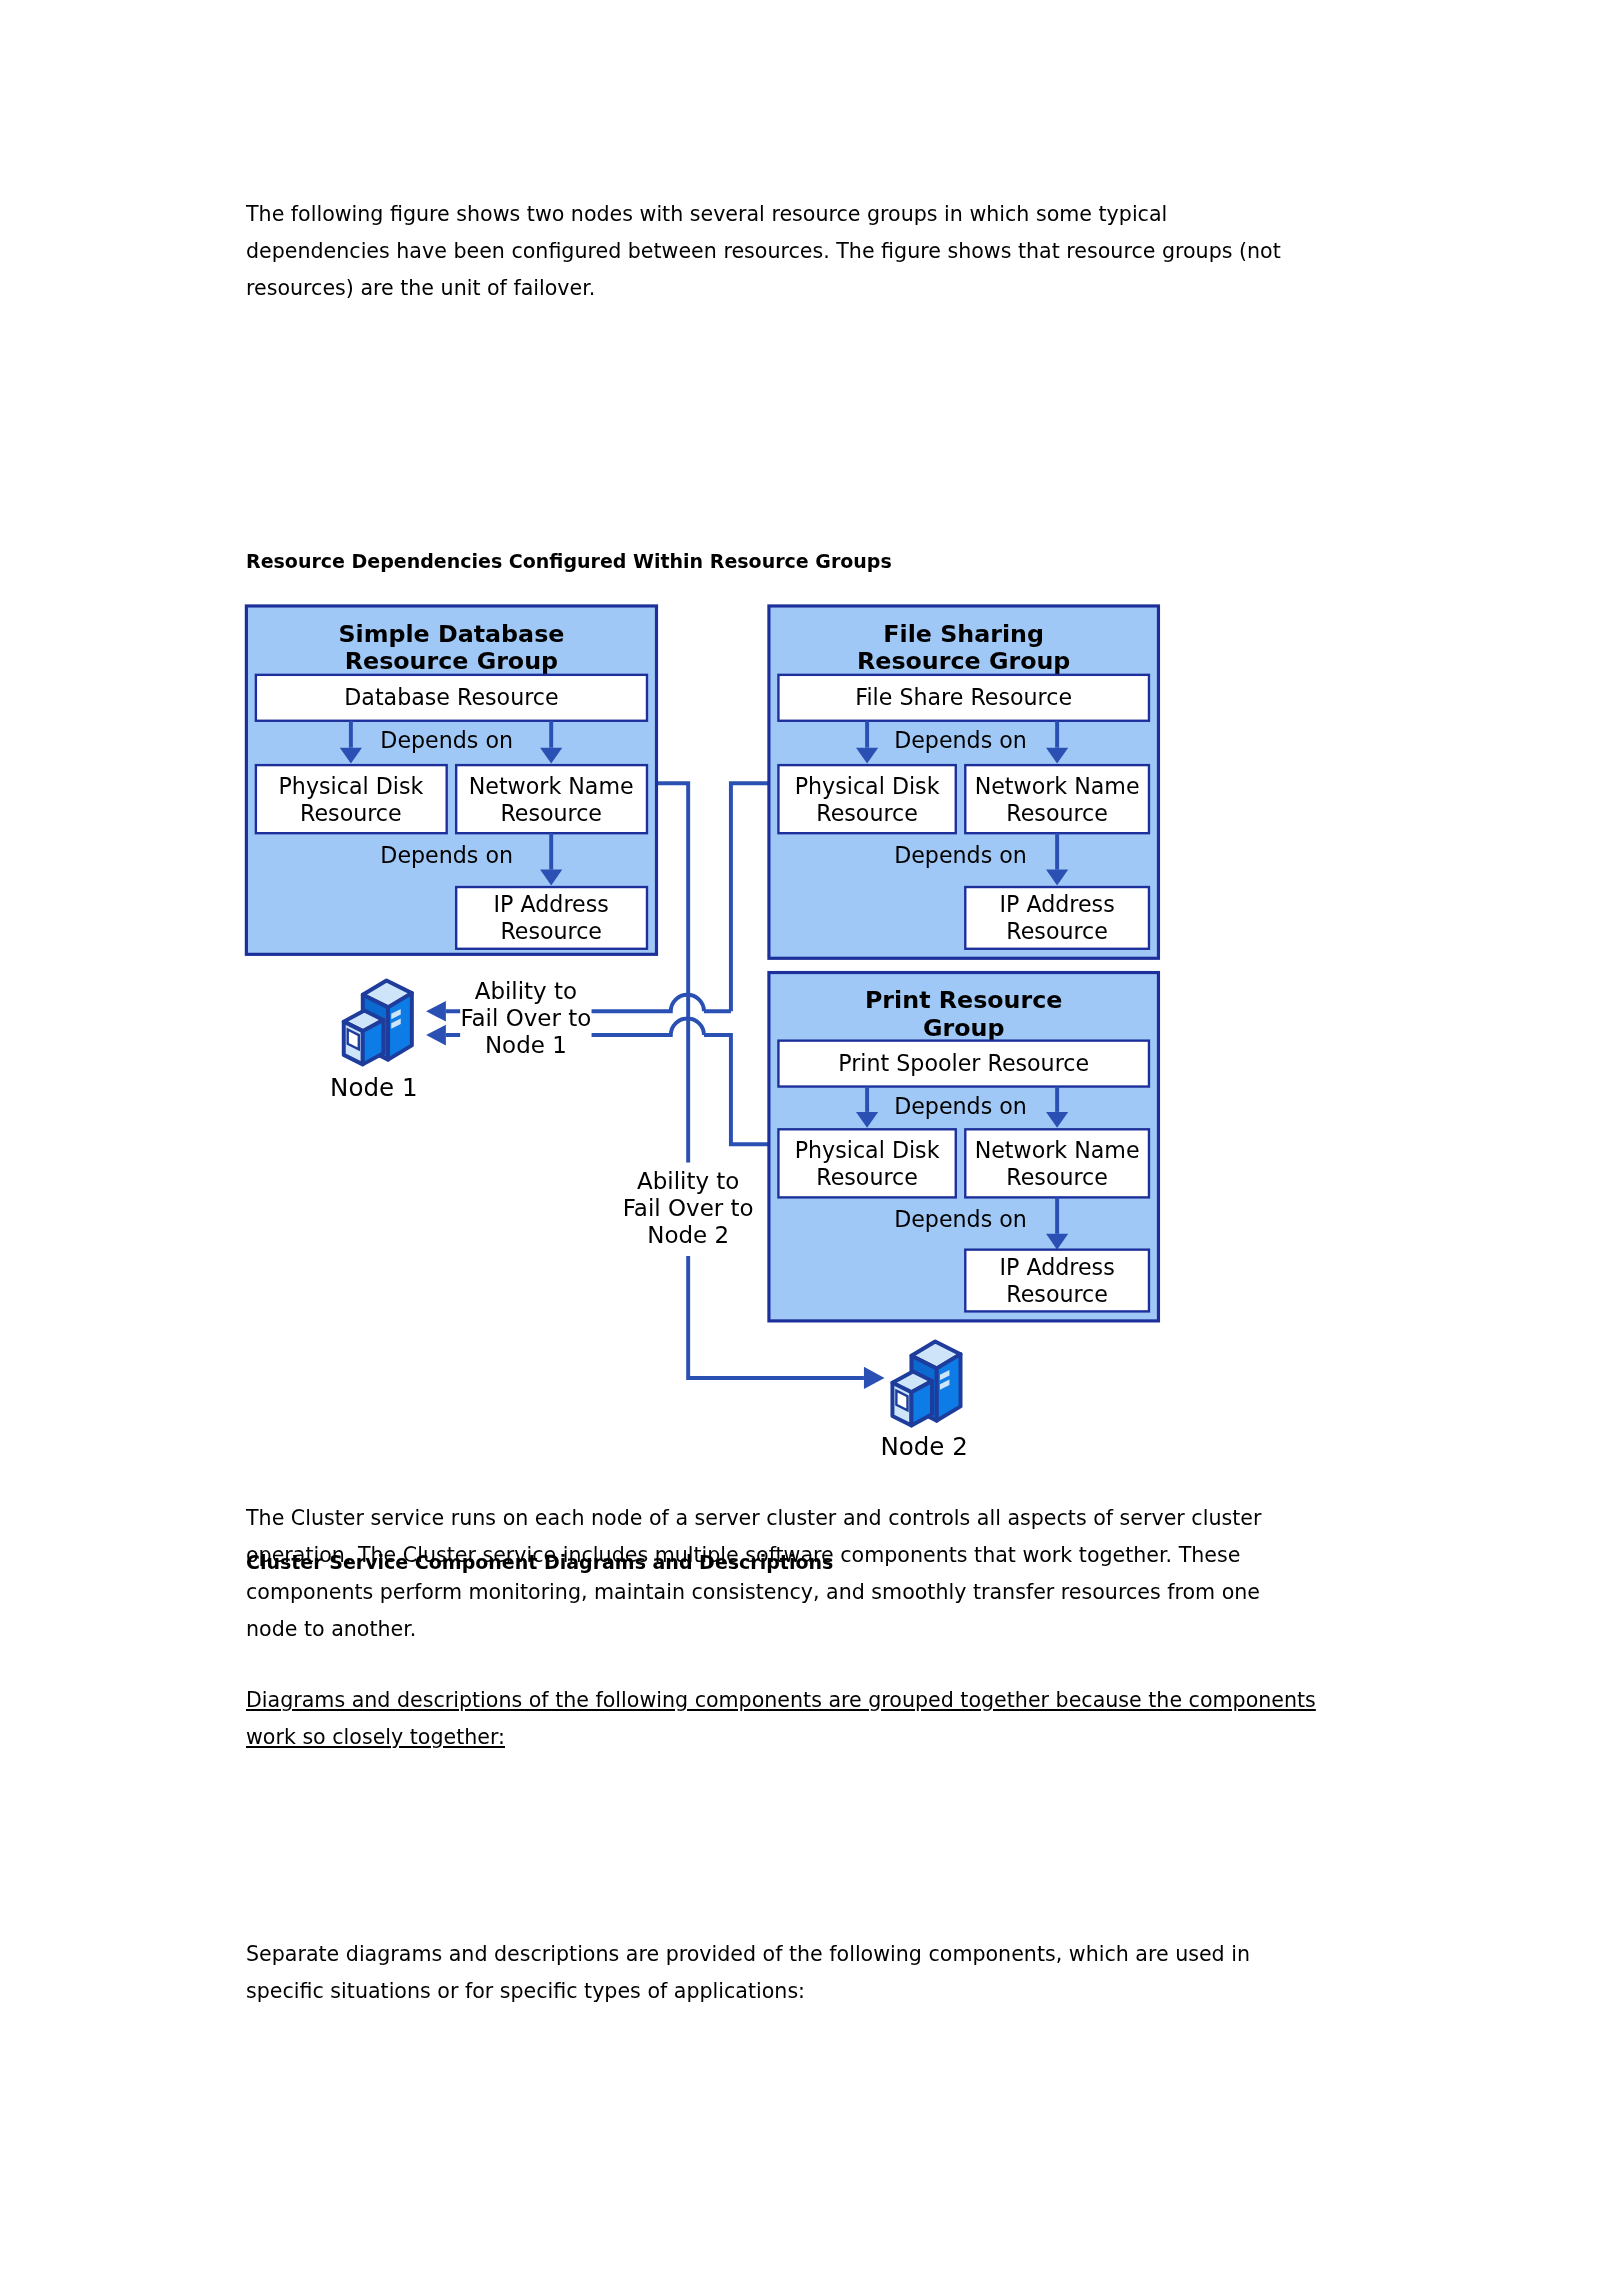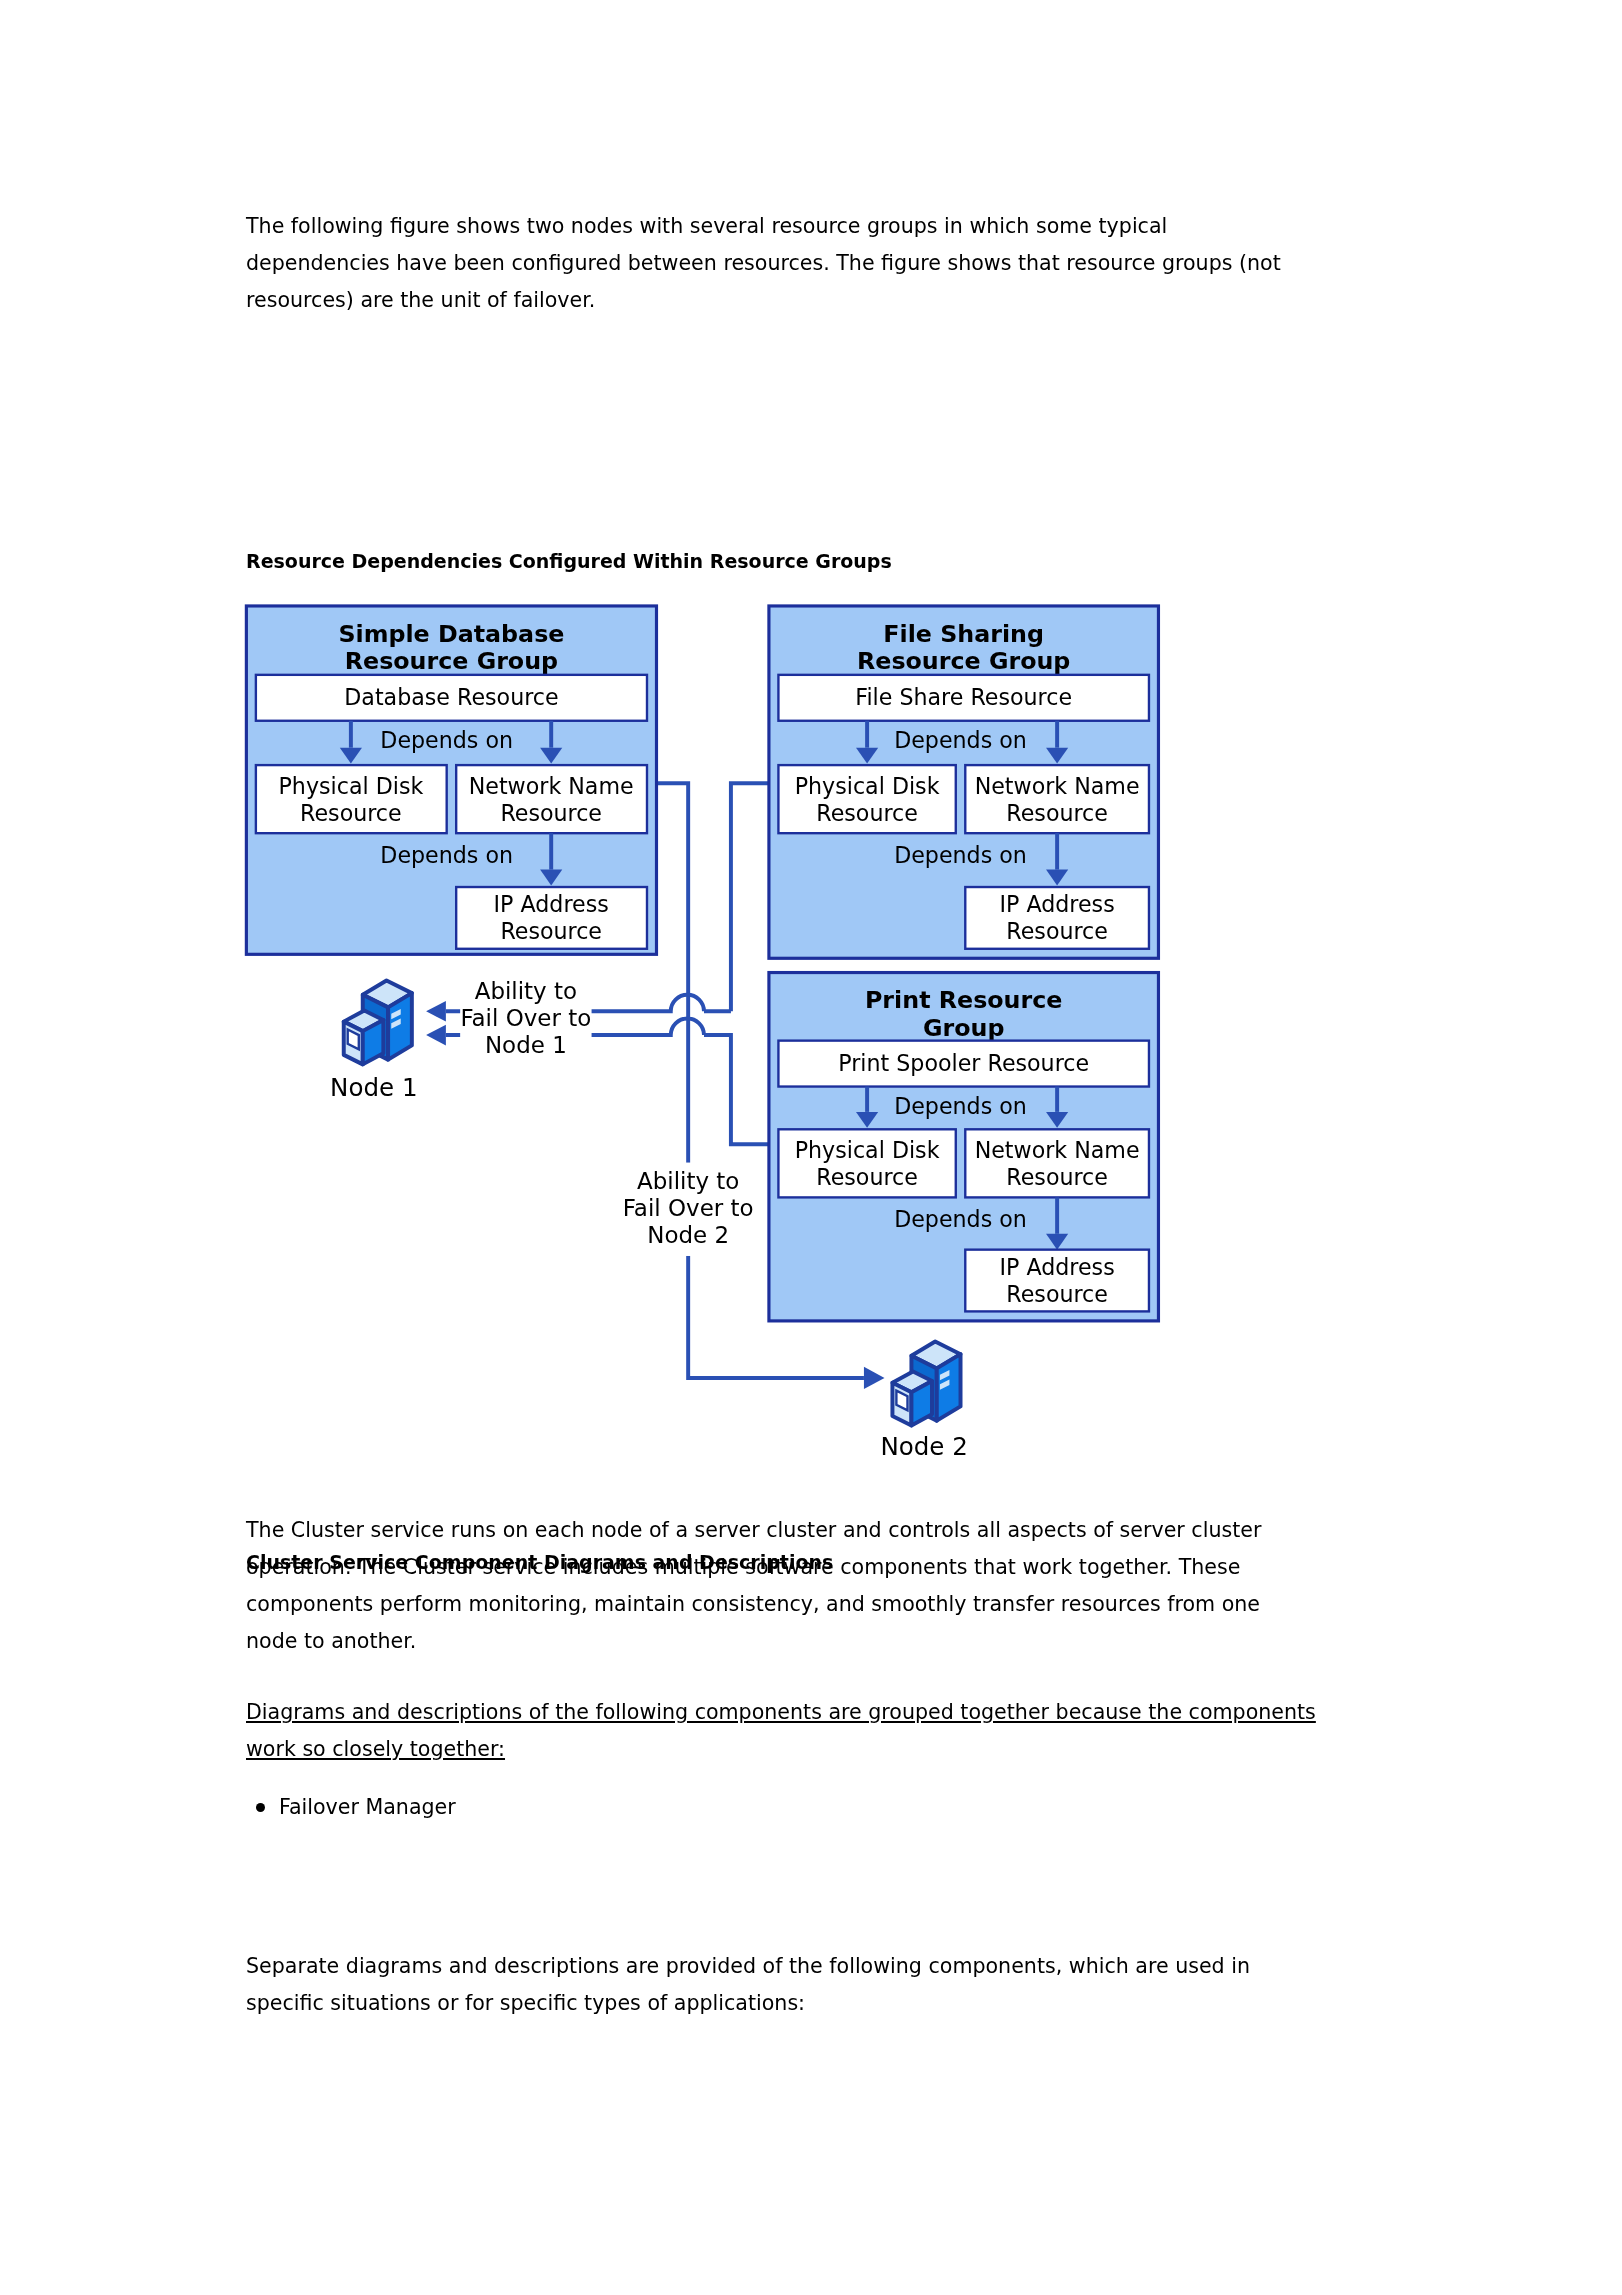--- a/index.html
+++ b/index.html
@@ -1,20 +1,20 @@
 <!DOCTYPE html>
 <html style="font-size:12.7px"><head>
 <meta charset="utf-8">
 <style>
   html,body{margin:0;padding:0;}
   body{
     width:1622px;height:2295px;background:#ffffff;position:relative;overflow:hidden;
     font-family:"DejaVu Sans","Liberation Sans",sans-serif;color:#000;
   }
-  .tblock{position:absolute;left:246px;width:1188px;font-size:20.6px;line-height:37px;white-space:pre-line;margin-top:12px;}
+  .tblock{position:absolute;left:246px;width:1188px;font-size:20.6px;line-height:37px;white-space:pre-line;}
   .hblock{position:absolute;left:246px;width:1188px;font-size:19px;line-height:28.5px;font-weight:bold;}
   #para-intro{top:196px;}
   #heading-figure{top:547px;}
   #diagram-svg{position:absolute;left:238px;top:602px;}
   #heading-section{top:1548px;}
   #para-section{top:1500px;}
   #para-grouped{top:1682px;text-decoration:underline;}
   #bullet-list{position:absolute;left:246px;top:1789px;width:1188px;margin:0;padding:0;list-style:none;font-size:20.6px;line-height:37px;}
   #bullet-list li{position:relative;padding-left:33px;margin-bottom:15px;}
   #bullet-list li::before{content:"";position:absolute;left:9.5px;top:13.5px;width:9.5px;height:9.5px;background:#000;border-radius:50%;}
@@ -174,18 +174,17 @@
 
 <div id="para-section" class="tblock">The Cluster service runs on each node of a server cluster and controls all aspects of server cluster
 operation. The Cluster service includes multiple software components that work together. These
 components perform monitoring, maintain consistency, and smoothly transfer resources from one
 node to another.</div>
 
 <div id="para-grouped" class="tblock">Diagrams and descriptions of the following components are grouped together because the components
 work so closely together:</div>
 
 <ul id="bullet-list">
-  <li>Failover Manager</li>
 </ul>
 
 <div id="para-separate" class="tblock">Separate diagrams and descriptions are provided of the following components, which are used in
 specific situations or for specific types of applications:</div>
 
 
 </body></html>

